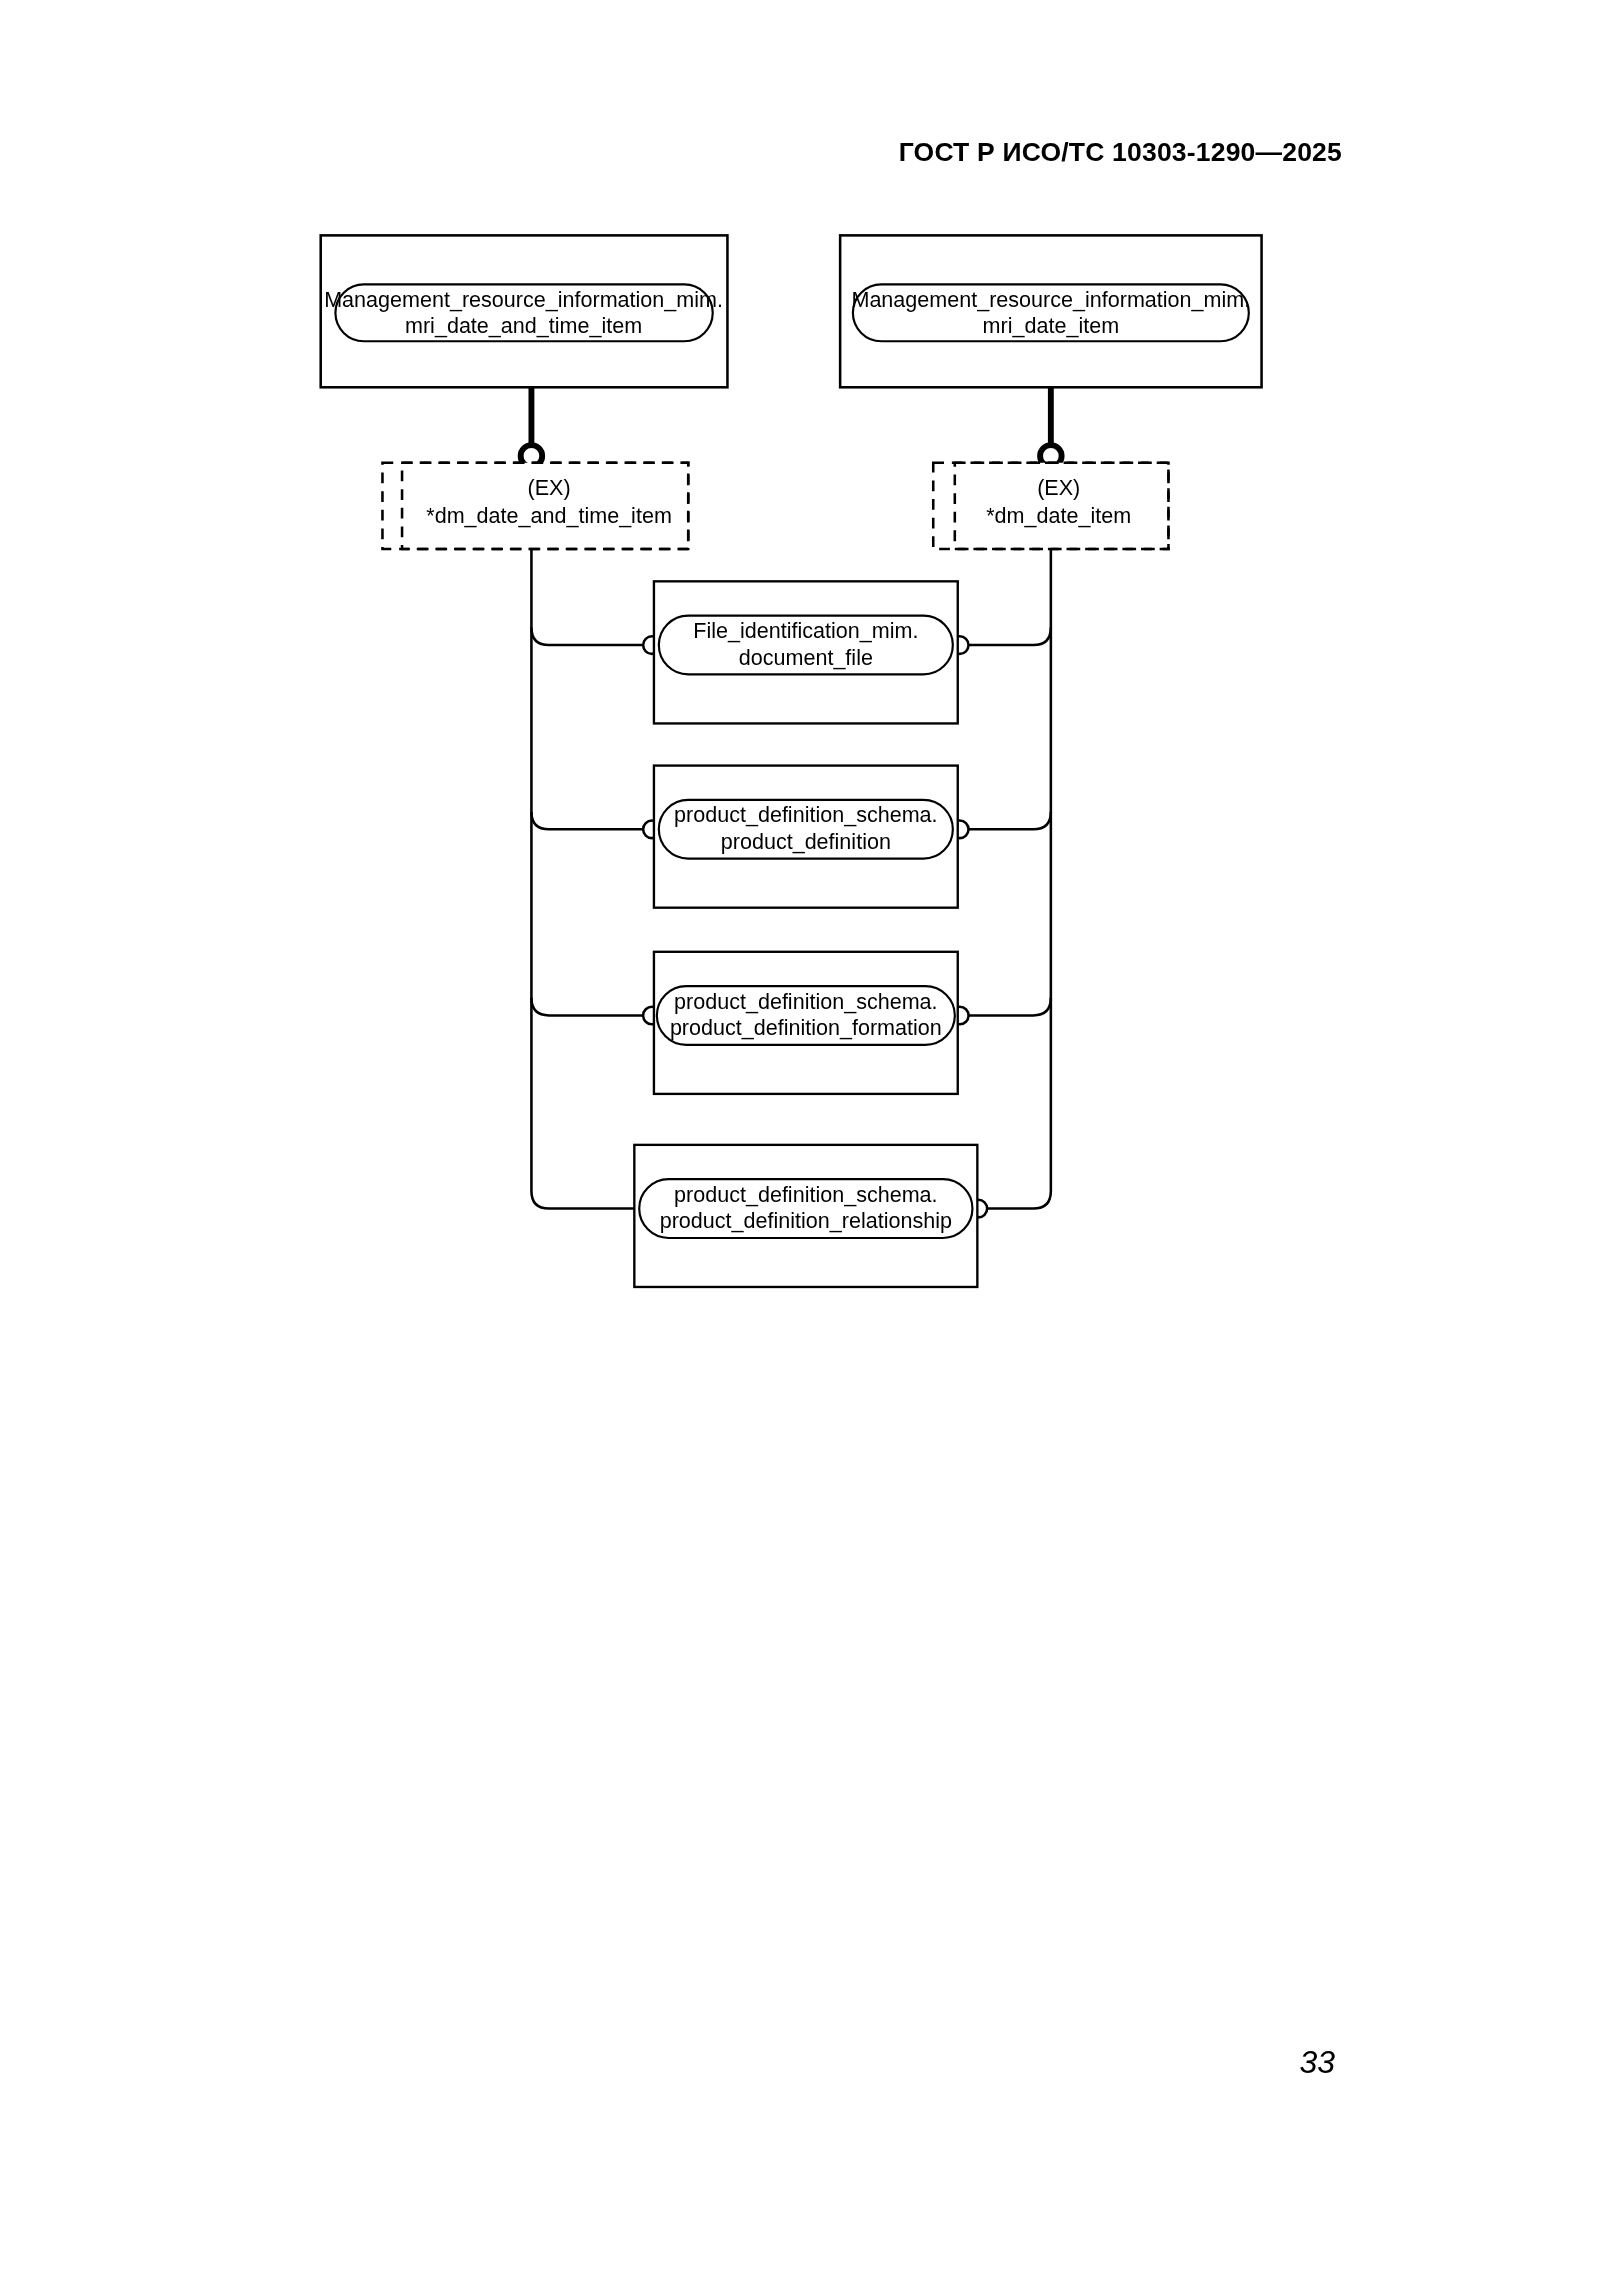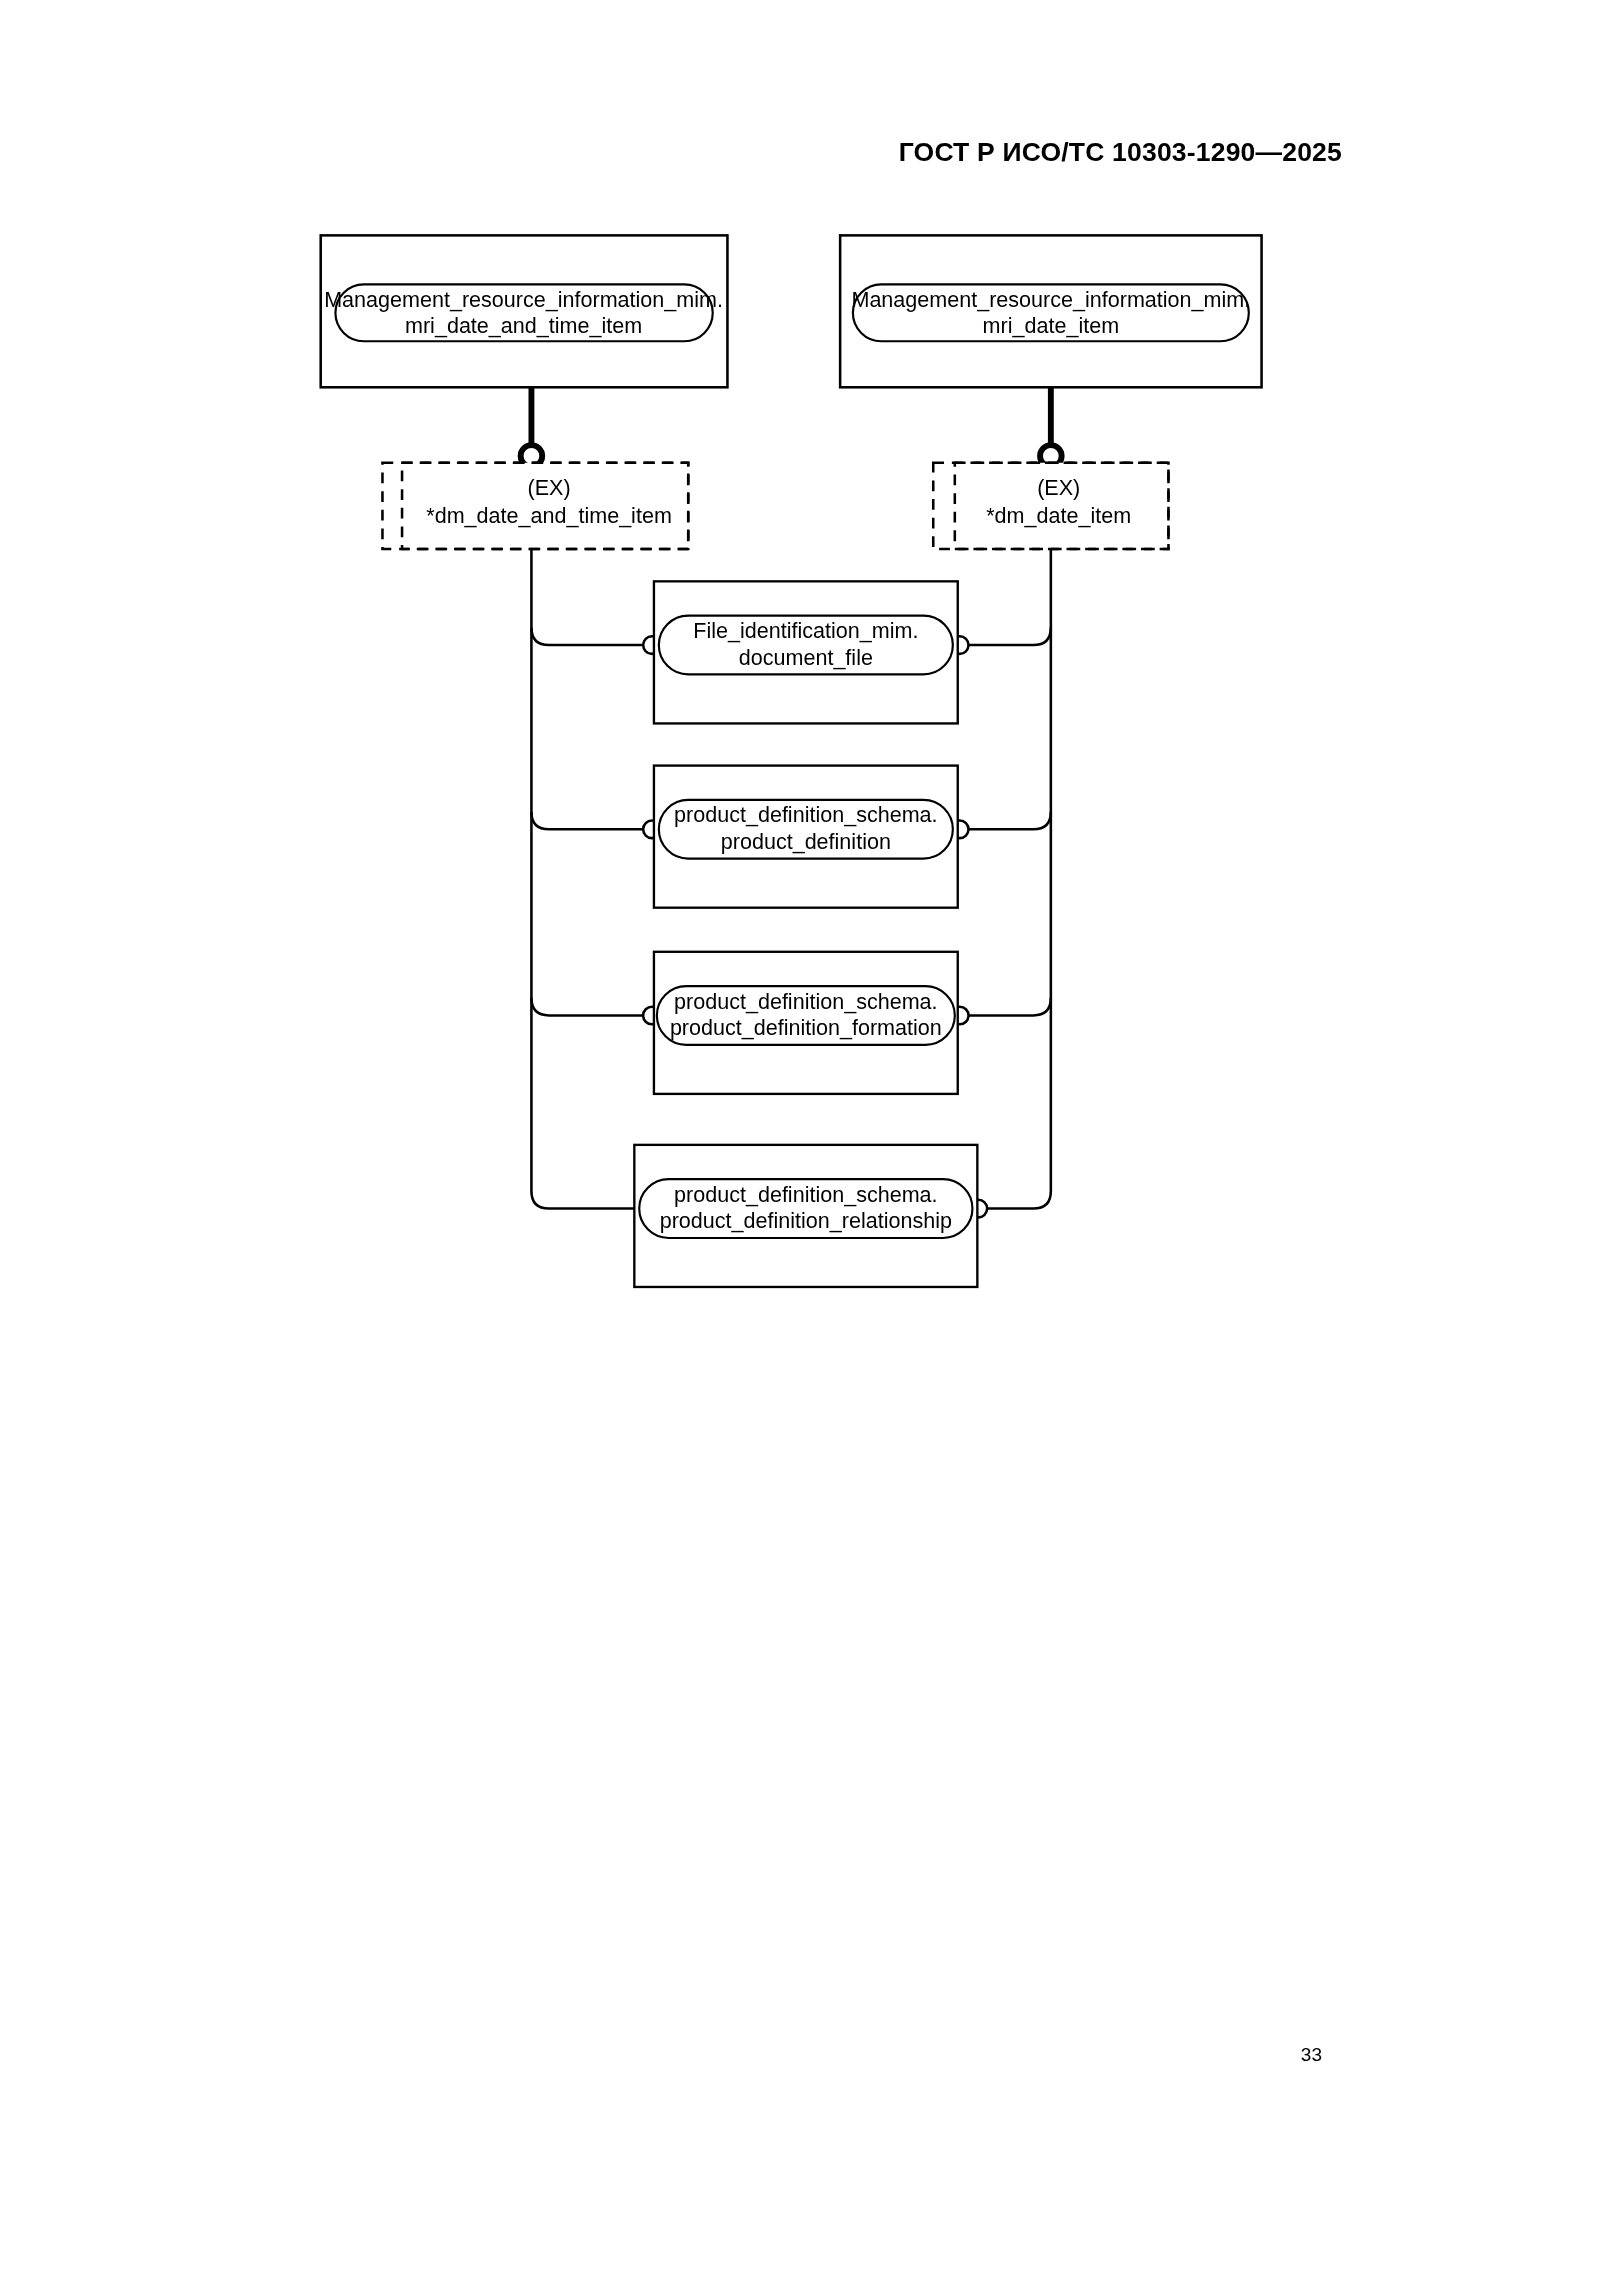--- a/index.html
+++ b/index.html
@@ -12,22 +12,23 @@
   }
 
   .figure{position:absolute; left:12px; top:0; width:1621px; height:1294px;}
   .figure svg{position:absolute; left:0; top:0;}
 
   .caption{
     position:absolute; left:0; top:1321px; width:1621px;
     text-align:center; font-size:22.5px; white-space:nowrap;
   }
   .pageno{
-    position:absolute; right:147px; top:2044px;
-    font-size:19px;
+    position:absolute; right:134px; top:2044px;
+    font-size:32px;
+    font-style:italic;
   }
 
   
   svg text{font-family:"Liberation Sans",sans-serif; fill:#000;}
   .t-ent{font-size:22px;}
   .t-dash{font-size:22px;}
 </style>
 </head>
 <body>
 

